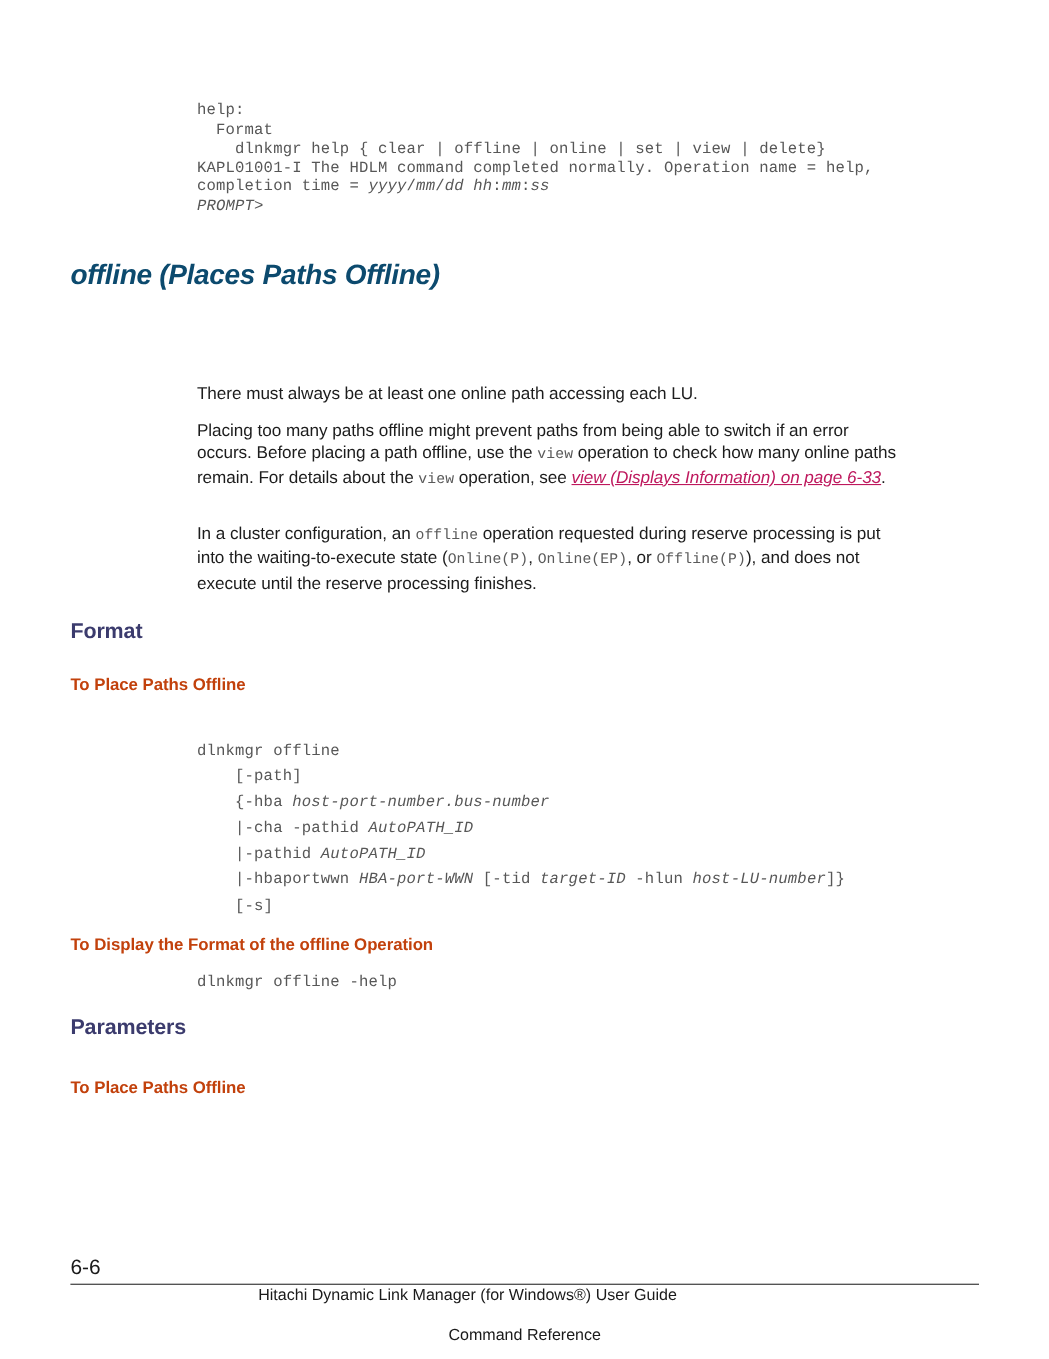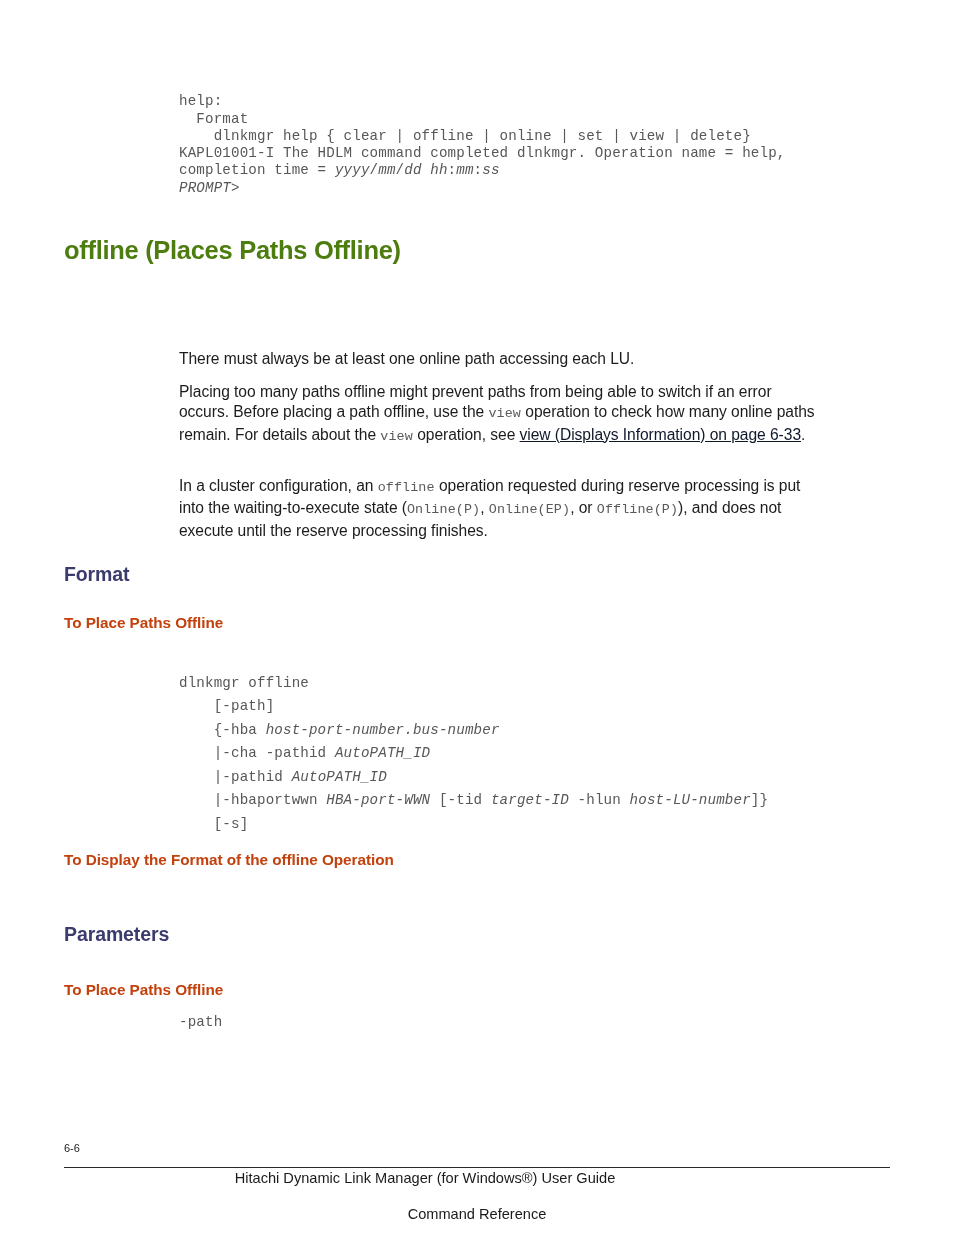--- a/index.html
+++ b/index.html
@@ -44,23 +44,24 @@
     font-size: 13.4px;
     color: #5a5a5a;
     letter-spacing: 0.1px;
   }
 
   
   h1.h-major {
     margin: 0;
     font-size: 25.5px;
     font-weight: bold;
-    color: #4d7c0f;
+    color: #0c4a6e;
     letter-spacing: -0.3px;
     line-height: 1.1;
+    font-style: italic;
   }
   h2.h-sec {
     margin: 0;
     font-size: 19.5px;
     font-weight: bold;
     color: #3b3b6d;
     letter-spacing: -0.1px;
     line-height: 1.1;
   }
   h3.h-sub {
@@ -75,36 +76,37 @@
   
   p.body {
     margin: 0;
     font-size: 15.6px;
     line-height: 20.4px;
     color: #1c1c1c;
     letter-spacing: -0.05px;
   }
 
   a.xref {
-    color: #0f172a;
+    color: #be185d;
+    font-style: italic;
     text-decoration: underline;
   }
 
   
   .footer-rule {
     position: absolute;
     left: 64px;
     width: 826px;
     height: 1px;
     background: #2b2b2b;
   }
   .footer-pageno {
     position: absolute;
     left: 64px;
-    font-size: 11px;
+    font-size: 19px;
     color: #1a1a1a;
   }
   .footer-center {
     position: absolute;
     left: 0;
     width: 954px;
     text-align: center;
     font-size: 14.6px;
     color: #1a1a1a;
   }
@@ -119,21 +121,21 @@
 </style>
 </head>
 <body>
 
 <div class="page">
 
   <div class="col-code code" style="top:76px;">
 <span>help:</span>
 <span>  Format</span>
 <span>    dlnkmgr help { clear | offline | online | set | view | delete}</span>
-<span><span>KAPL01001-I The HDLM command completed dlnkmgr. Operation name = help, completion time = </span><span class="ital">yyyy</span><span>/</span><span class="ital">mm</span><span>/</span><span class="ital">dd</span><span> </span><span class="ital">hh</span><span>:</span><span class="ital">mm</span><span>:</span><span class="ital">ss</span></span>
+<span><span>KAPL01001-I The HDLM command completed normally. Operation name = help, completion time = </span><span class="ital">yyyy</span><span>/</span><span class="ital">mm</span><span>/</span><span class="ital">dd</span><span> </span><span class="ital">hh</span><span>:</span><span class="ital">mm</span><span>:</span><span class="ital">ss</span></span>
 <span class="ital">PROMPT&gt;</span></div>
 
   <h1 class="col-head h-major" style="top:236px;">offline (Places Paths Offline)</h1>
 
 
   <p class="col-body body" style="top:349px;">There must always be at least one online path accessing each LU.</p>
 
   <p class="col-body body" style="top:382px;"><span>Placing too many paths offline might prevent paths from being able to switch if an error occurs. Before placing a path offline, use the </span><code class="inline">view</code><span> operation to check how many online paths remain. For details about the </span><code class="inline">view</code><span> operation, see </span><a class="xref" href="#">view (Displays Information) on page 6-33</a><span>.</span></p>
 
   <p class="col-body body" style="top:476px;"><span>In a cluster configuration, an </span><code class="inline">offline</code><span> operation requested during reserve processing is put into the waiting-to-execute state (</span><code class="inline">Online(P)</code><span>, </span><code class="inline">Online(EP)</code><span>, or </span><code class="inline">Offline(P)</code><span>), and does not execute until the reserve processing finishes.</span></p>
@@ -146,26 +148,26 @@
 <span>dlnkmgr offline</span>
 <span>    [-path]</span>
 <span><span>    {-hba </span><span class="ital">host-port-number.bus-number</span></span>
 <span><span>    |-cha -pathid </span><span class="ital">AutoPATH_ID</span></span>
 <span><span>    |-pathid </span><span class="ital">AutoPATH_ID</span></span>
 <span><span>    |-hbaportwwn </span><span class="ital">HBA-port-WWN</span><span> [-tid </span><span class="ital">target-ID</span><span> -hlun </span><span class="ital">host-LU-number</span><span>]}</span></span>
 <span>    [-s]</span></div>
 
   <h3 class="col-head h-sub" style="top:852px;">To Display the Format of the offline Operation</h3>
 
+  <div class="col-code code" style="top:885px;">dlnkmgr offline -help</div>
 
   <h2 class="col-head h-sec" style="top:924px;">Parameters</h2>
 
   <h3 class="col-head h-sub" style="top:982px;">To Place Paths Offline</h3>
 
-  <div class="col-code code" style="top:1014px;">-path</div>
 
 
   <div class="footer-pageno" style="top:1142px;">6-6</div>
 
   <div class="footer-center" style="top:1206px;">Command Reference</div>
 
   <div class="footer-rule" style="top:1167px;"></div>
 
   <div class="footer-title" style="top:1170px;">Hitachi Dynamic Link Manager (for Windows®) User Guide</div>
 

